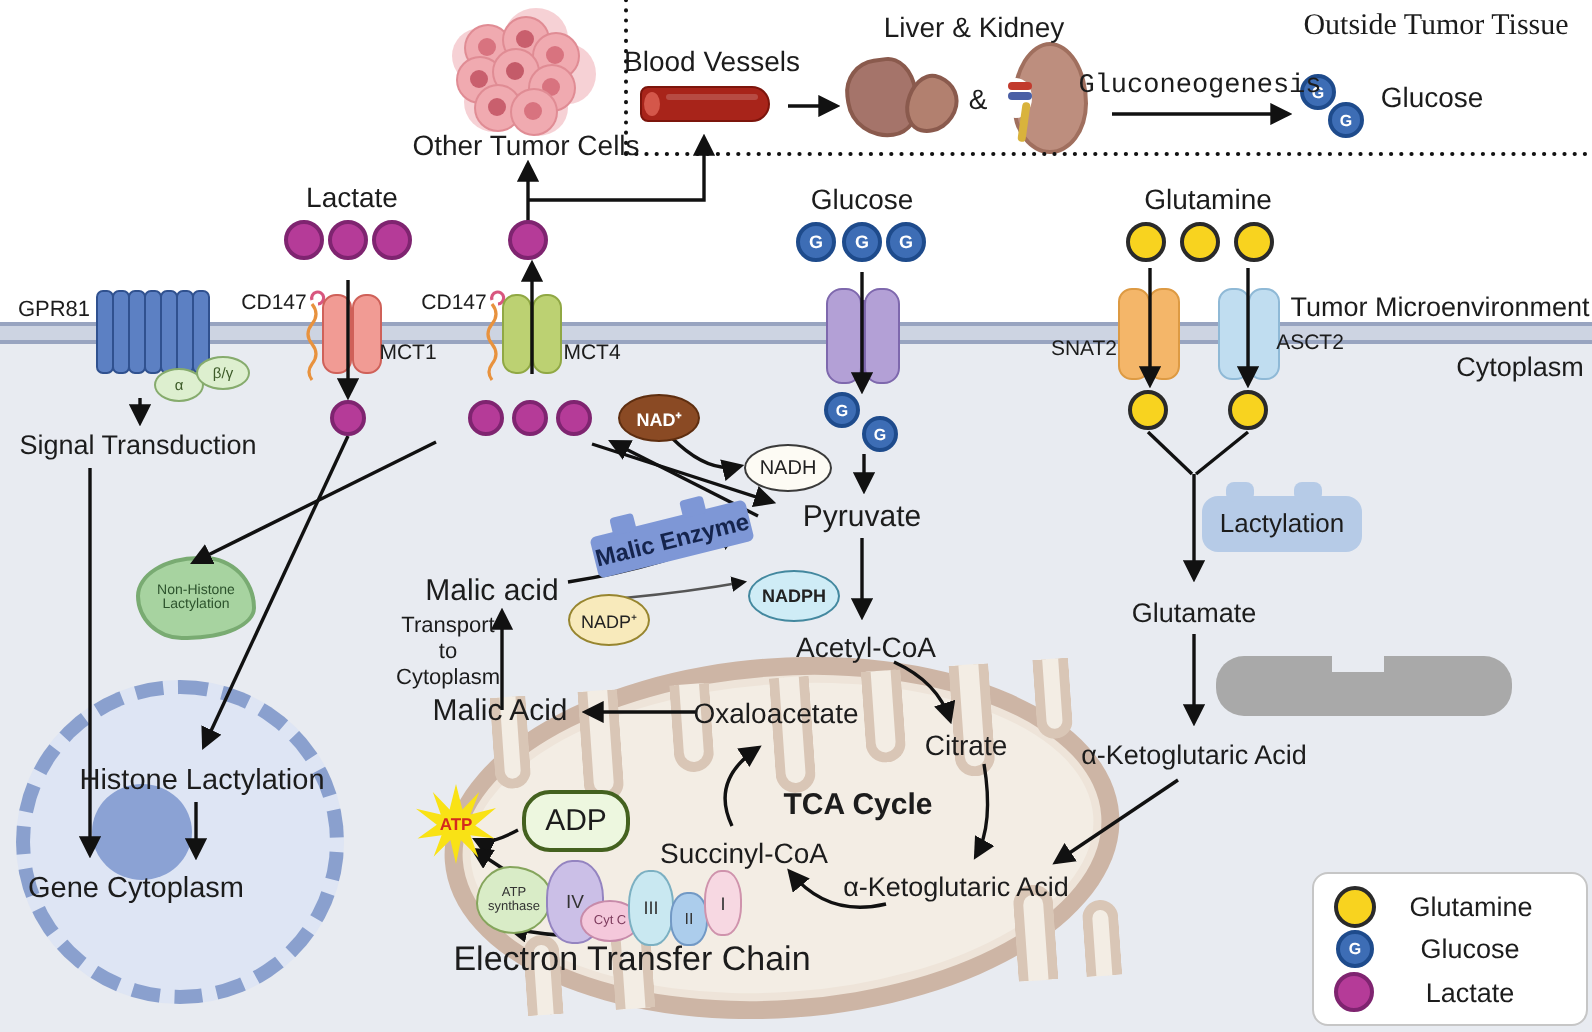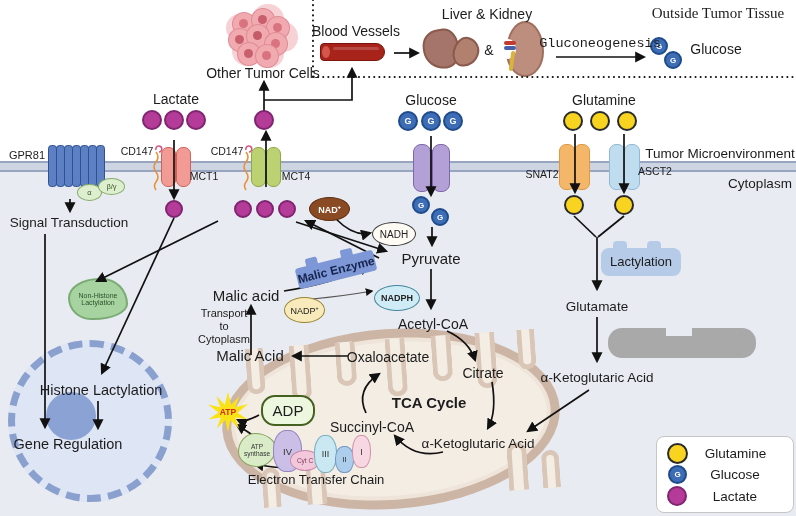--- a/index.html
+++ b/index.html
@@ -296,38 +296,38 @@
   <div class="lbl" style="left:27px;top:156px;font-size:11px;">GPR81</div>
   <div class="lbl" style="left:137px;top:152px;font-size:10.5px;">CD147</div>
   <div class="lbl" style="left:204px;top:177px;font-size:10.5px;">MCT1</div>
   <div class="lbl" style="left:227px;top:152px;font-size:10.5px;">CD147</div>
   <div class="lbl" style="left:296px;top:177px;font-size:10.5px;">MCT4</div>
   <div class="lbl" style="left:542px;top:175px;font-size:10.5px;">SNAT2</div>
   <div class="lbl" style="left:655px;top:172px;font-size:10.5px;">ASCT2</div>
 
   <div class="lbl" style="left:69px;top:223px;font-size:13.5px;">Signal Transduction</div>
   <div class="lbl" style="left:101px;top:391px;font-size:14.5px;">Histone Lactylation</div>
-  <div class="lbl" style="left:68px;top:445px;font-size:14.5px;">Gene Regulation</div>
+  <div class="lbl" style="left:68px;top:445px;font-size:14.5px;">Gene Cytoplasm</div>
 
   <div class="lbl" style="left:431px;top:259px;font-size:15px;">Pyruvate</div>
   <div class="lbl" style="left:246px;top:296px;font-size:15px;">Malic acid</div>
   <div class="lbl" style="left:224px;top:314px;font-size:11px;">Transport</div>
   <div class="lbl" style="left:224px;top:327px;font-size:11px;">to</div>
   <div class="lbl" style="left:224px;top:340px;font-size:11px;">Cytoplasm</div>
   <div class="lbl" style="left:250px;top:356px;font-size:15px;">Malic Acid</div>
   <div class="lbl" style="left:388px;top:357px;font-size:14px;">Oxaloacetate</div>
   <div class="lbl" style="left:433px;top:324px;font-size:14px;">Acetyl-CoA</div>
   <div class="lbl" style="left:483px;top:373px;font-size:14px;">Citrate</div>
   <div class="lbl" style="left:429px;top:403px;font-size:15px;font-weight:bold;">TCA Cycle</div>
   <div class="lbl" style="left:372px;top:427px;font-size:14px;">Succinyl-CoA</div>
   <div class="lbl" style="left:478px;top:444px;font-size:13.5px;">α-Ketoglutaric Acid</div>
   <div class="lbl" style="left:641px;top:262px;font-size:13px;">Lactylation</div>
   <div class="lbl" style="left:597px;top:307px;font-size:13.5px;">Glutamate</div>
   <div class="lbl" style="left:597px;top:378px;font-size:13.5px;">α-Ketoglutaric Acid</div>
-  <div class="lbl" style="left:316px;top:480px;font-size:13px;">Electron Transfer Chain</div>
+  <div class="lbl" style="left:316px;top:480px;font-size:17px;">Electron Transfer Chain</div>
 
   <div class="abs" style="left:656px;top:436px;width:138px;height:77px;background:#ffffff;border:1.5px solid #c6c6c6;border-radius:8px;z-index:6;display:flex;flex-direction:column;justify-content:space-around;padding:5px 10px;">
     <div class="legend-row">
       <span class="dot gln" style="position:static;width:21px;height:21px;"></span>
       <span class="legend-label">Glutamine</span>
     </div>
     <div class="legend-row">
       <span class="dot glc" style="position:static;width:19px;height:19px;font-size:8px;margin-left:1px;">
           <span>G</span>
         </span>

